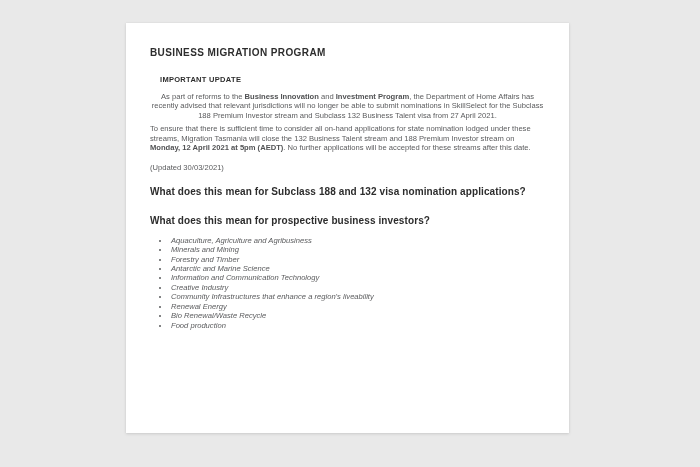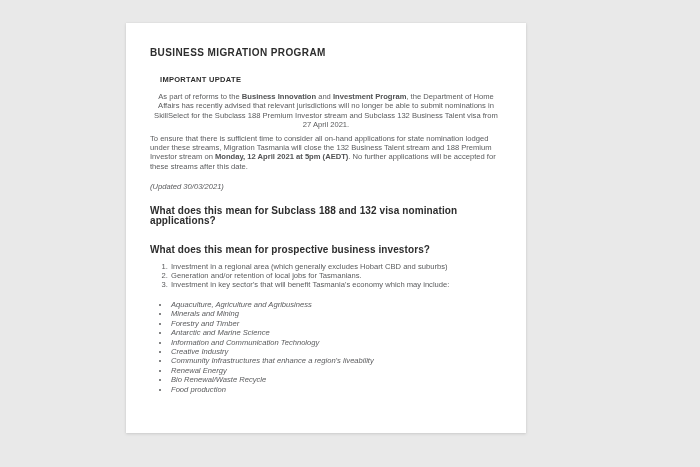--- a/index.html
+++ b/index.html
@@ -8,21 +8,21 @@
     height: 467px;
     background: #e9e9e9;
     font-family: "Liberation Sans", sans-serif;
     position: relative;
     overflow: hidden;
   }
   .card {
     position: absolute;
     left: 126px;
     top: 23px;
-    width: 400px;
+    width: 443px;
     height: 410px;
     background: #ffffff;
     box-sizing: border-box;
     padding: 24px;
     box-shadow: 0 1px 3px rgba(0,0,0,0.13), 0 0 1px rgba(0,0,0,0.08);
   }
   h1 {
     margin: 0;
     font-size: 10px;
     line-height: 12px;
@@ -49,21 +49,21 @@
   }
   p {
     margin: 0;
     font-size: 7.6px;
     line-height: 9.4px;
     color: #5a5b5d;
   }
   .b { font-weight: bold; color: #515254; }
   .m-p1   { margin-top: 8px; text-align: center; }
   .m-p2   { margin-top: 4px; }
-  .m-note { margin-top: 11px; font-style: italic; }
+  .m-note { margin-top: 11px; }
   .m-h3a  { margin-top: 14px; }
   .m-pq1  { margin-top: 5px; }
   .m-h3b  { margin-top: 19px; }
   .m-pq2  { margin-top: 10px; }
   ol, ul {
     margin: 0;
     color: #5a5b5d;
     font-size: 7.6px;
     line-height: 9.4px;
   }
@@ -94,25 +94,20 @@
     <p class="m-p2"><span>To ensure that there is sufficient time to consider all on-hand applications for state nomination lodged under these streams, Migration Tasmania will close the 132 Business Talent stream and 188 Premium Investor stream on </span><span class="b">Monday, 12 April 2021 at 5pm (AEDT)</span><span>.  No further applications will be accepted for these streams after this date.</span></p>
 
     <p class="m-note">(Updated 30/03/2021)</p>
 
     <h3 class="m-h3a">What does this mean for Subclass 188 and 132 visa nomination applications?</h3>
 
 
     <h3 class="m-h3b">What does this mean for prospective business investors?</h3>
 
 
-    <ol>
-        <li>Investment in a regional area (which generally excludes Hobart CBD and suburbs)</li>
-        <li>Generation and/or retention of local jobs for Tasmanians.</li>
-        <li>Investment in key sector's that will benefit Tasmania's economy which may include:</li>
-      </ol>
 
     <ul>
         <li>Aquaculture, Agriculture and Agribusiness</li>
         <li>Minerals and Mining</li>
         <li>Forestry and Timber</li>
         <li>Antarctic and Marine Science</li>
         <li>Information and Communication Technology</li>
         <li>Creative Industry</li>
         <li>Community Infrastructures that enhance a region's liveability</li>
         <li>Renewal Energy</li>

